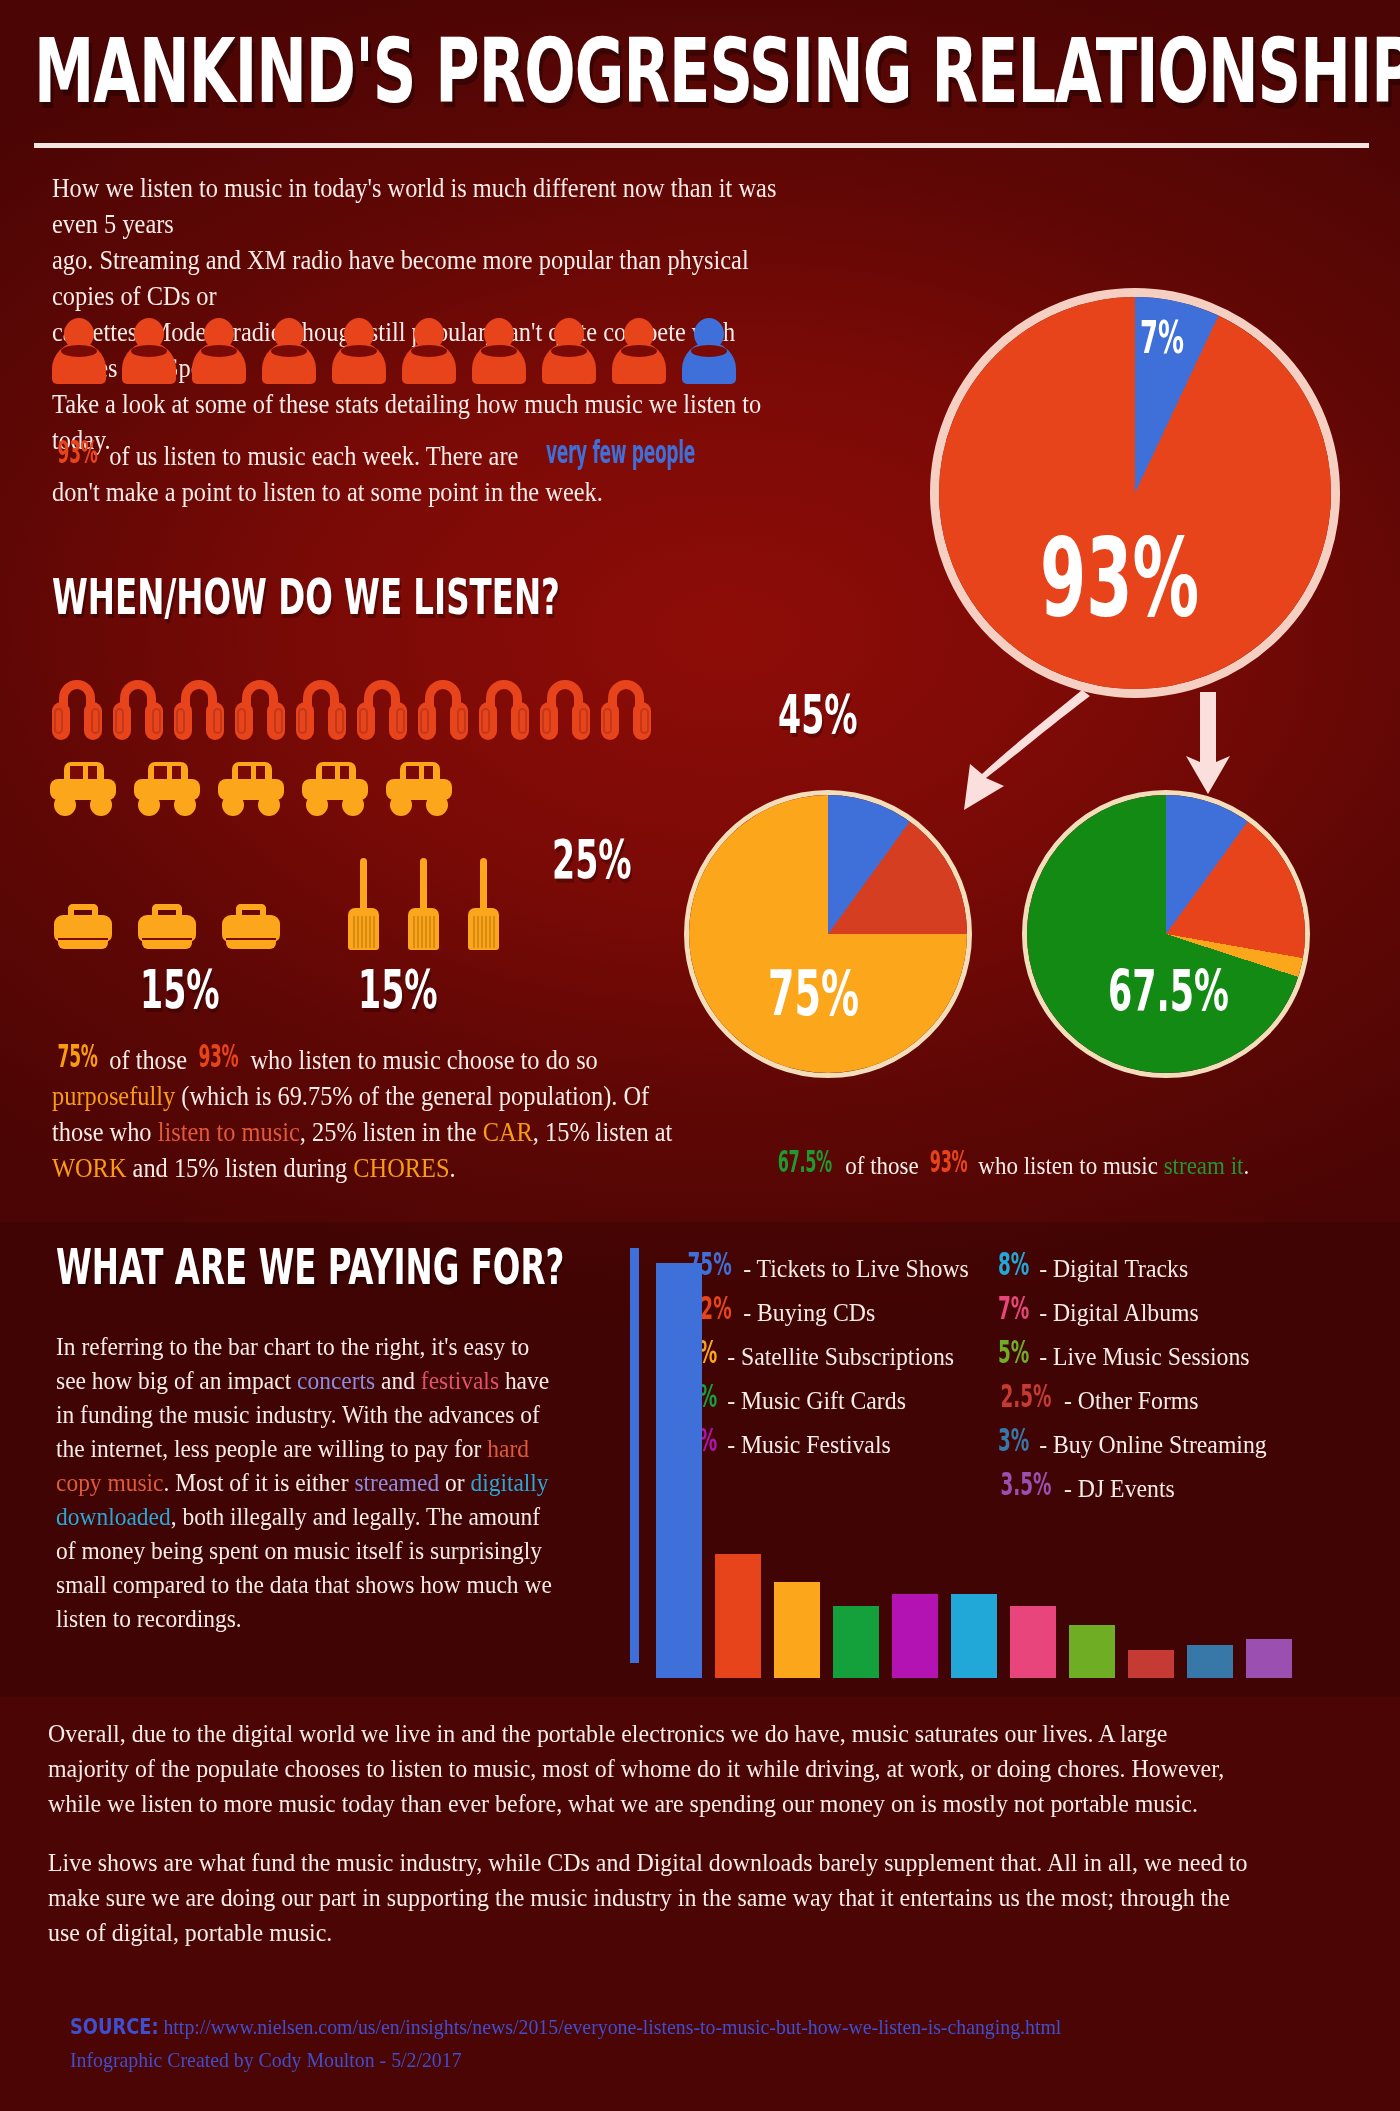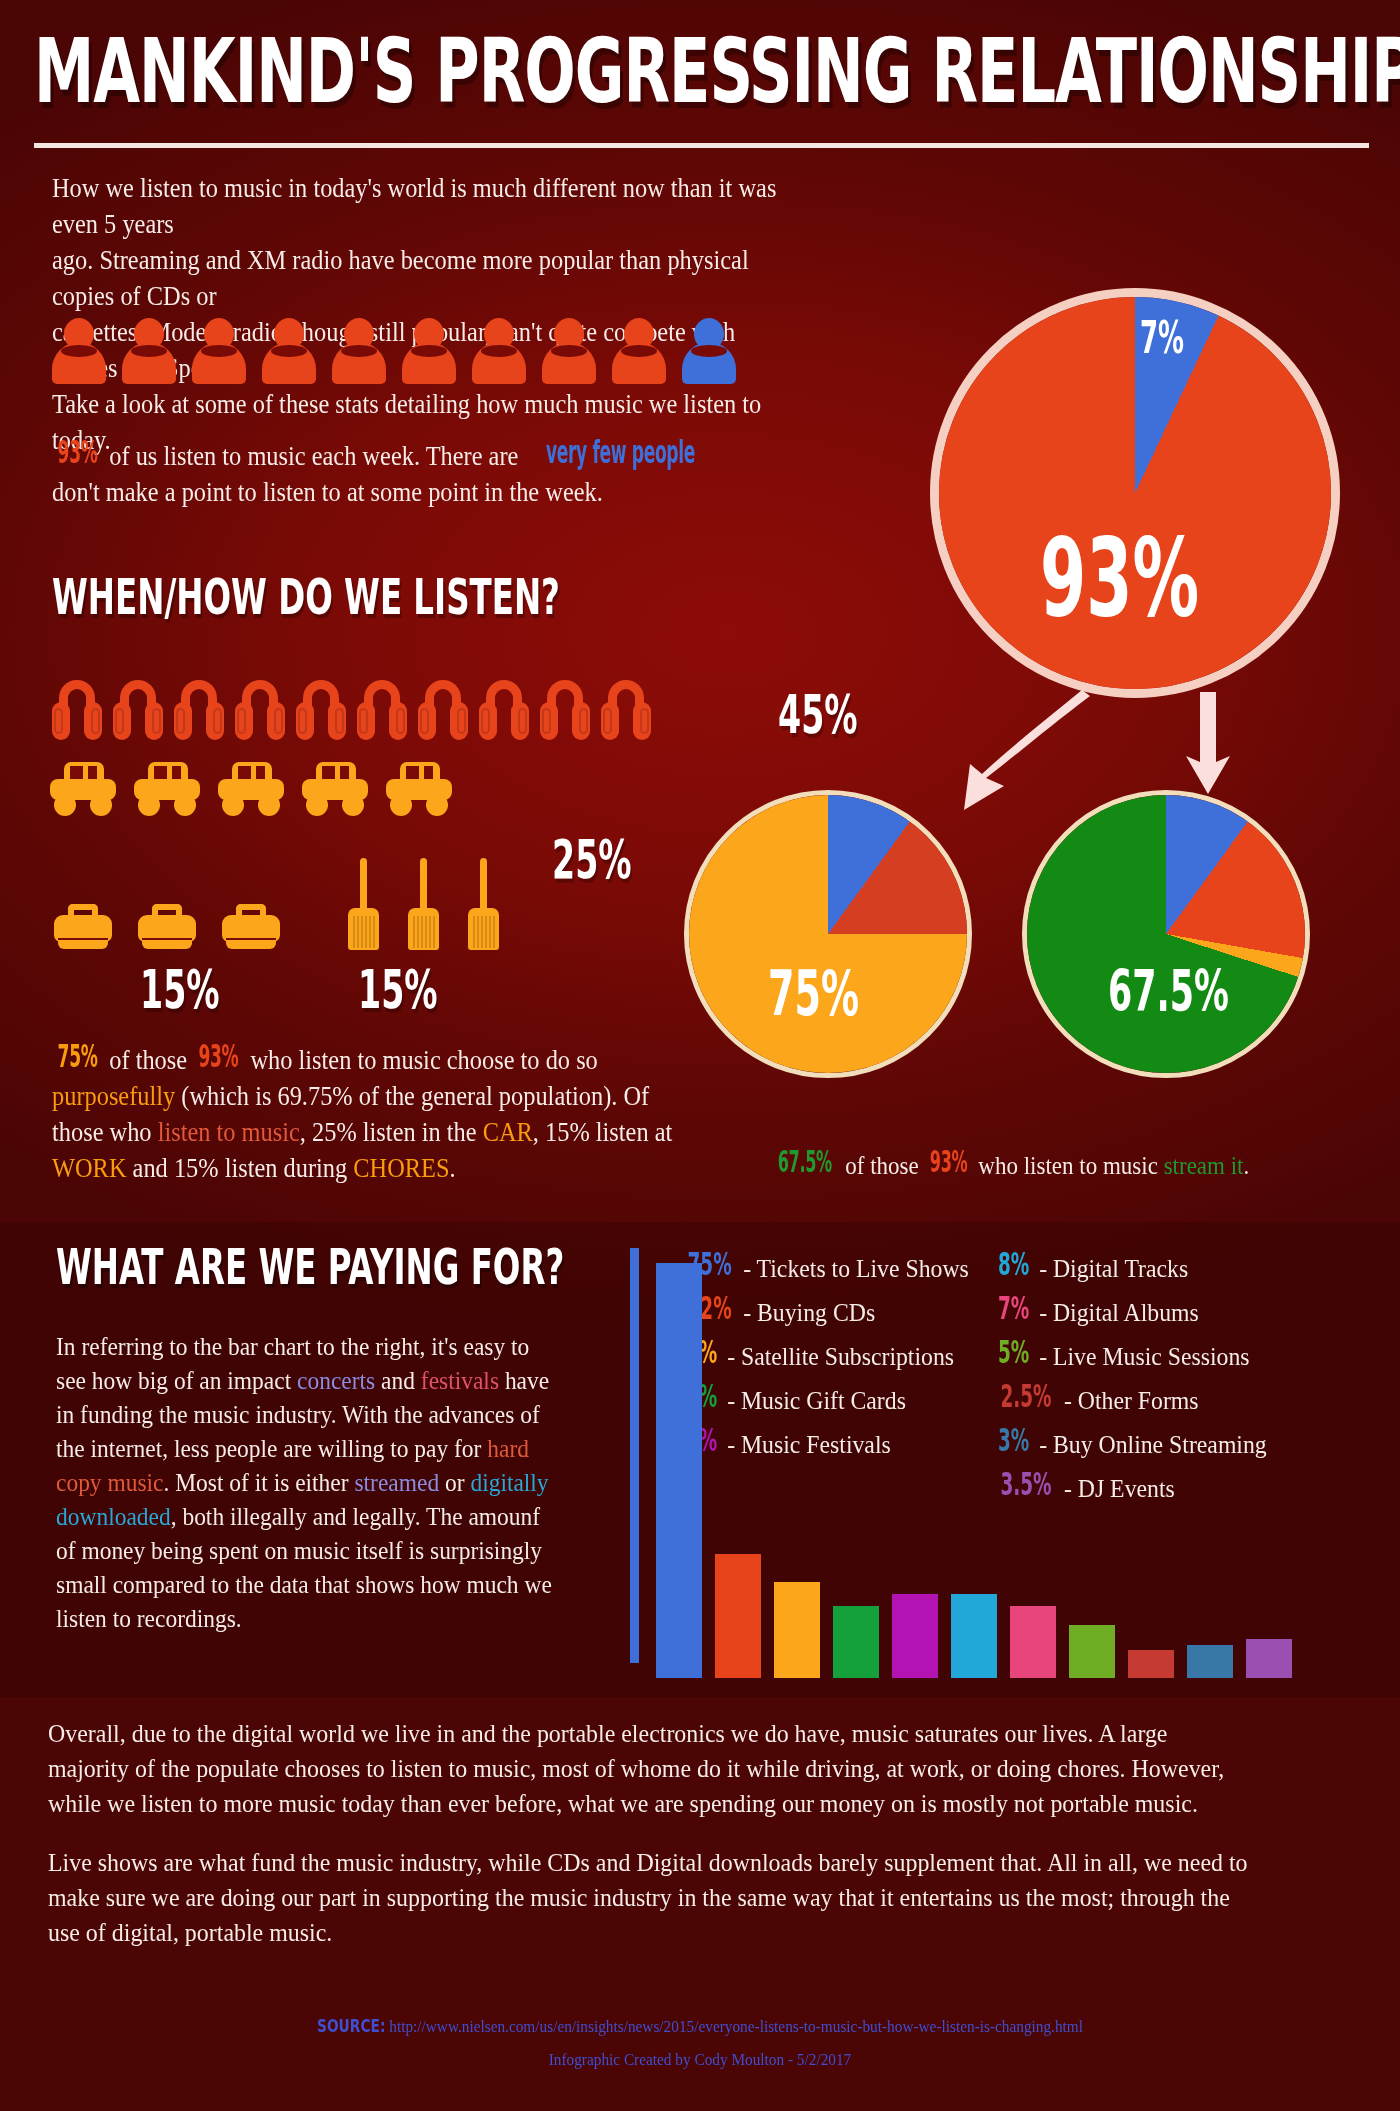--- a/index.html
+++ b/index.html
@@ -185,22 +185,22 @@
   .leg { font-size:25px; line-height:43px; white-space:nowrap;
      font-family:"Liberation Serif", serif; transform:scaleX(.95); transform-origin:left center; }
   .leg .v { font-family:"DejaVu Sans Condensed","Liberation Sans Narrow","Liberation Sans", sans-serif;
      font-weight:bold; font-size:27px; display:inline-block;
      transform:scaleY(1.2) scaleX(.8); transform-origin:center bottom; }
 
   
   .concl1 { position:absolute; left:48px; top:1716px; width:1310px; font-size:26px; line-height:35px; }
   .concl2 { position:absolute; left:48px; top:1845px; width:1310px; font-size:26px; line-height:35px; }
 
-  .footer { position:absolute; left:0; top:2010px; width:1400px; text-align:center;
-     color:#3f4fd0; font-size:17px; line-height:33px;
+  .footer { position:absolute; left:0; top:2010px; width:1400px; text-align:left;
+     color:#3f4fd0; font-size:22px; line-height:33px;
      font-family:"Liberation Serif", serif; }
   .footer .src { font-family:"DejaVu Sans Condensed","Liberation Sans Narrow","Liberation Sans", sans-serif;
      font-weight:bold; }
   .footer div { transform:scaleX(.9); }
 </style>
 </head>
 <body>
 
 <div class="page">
 

